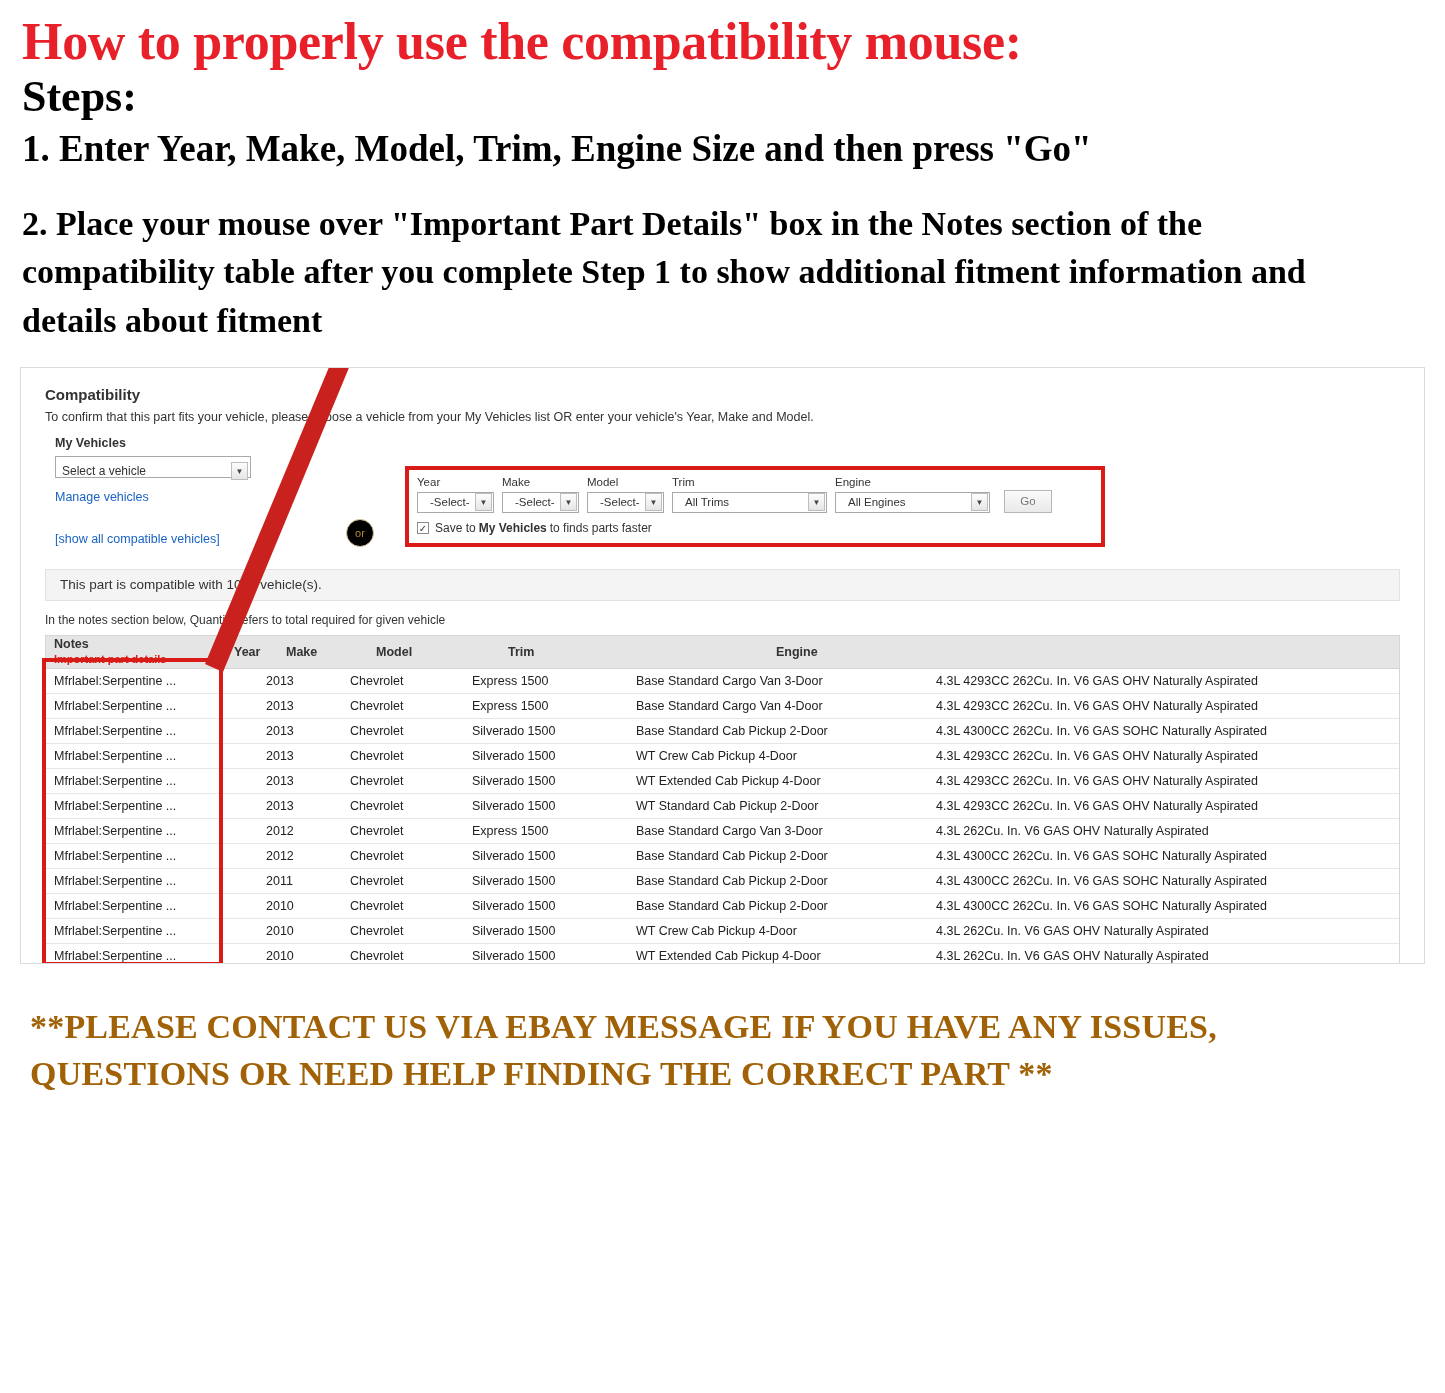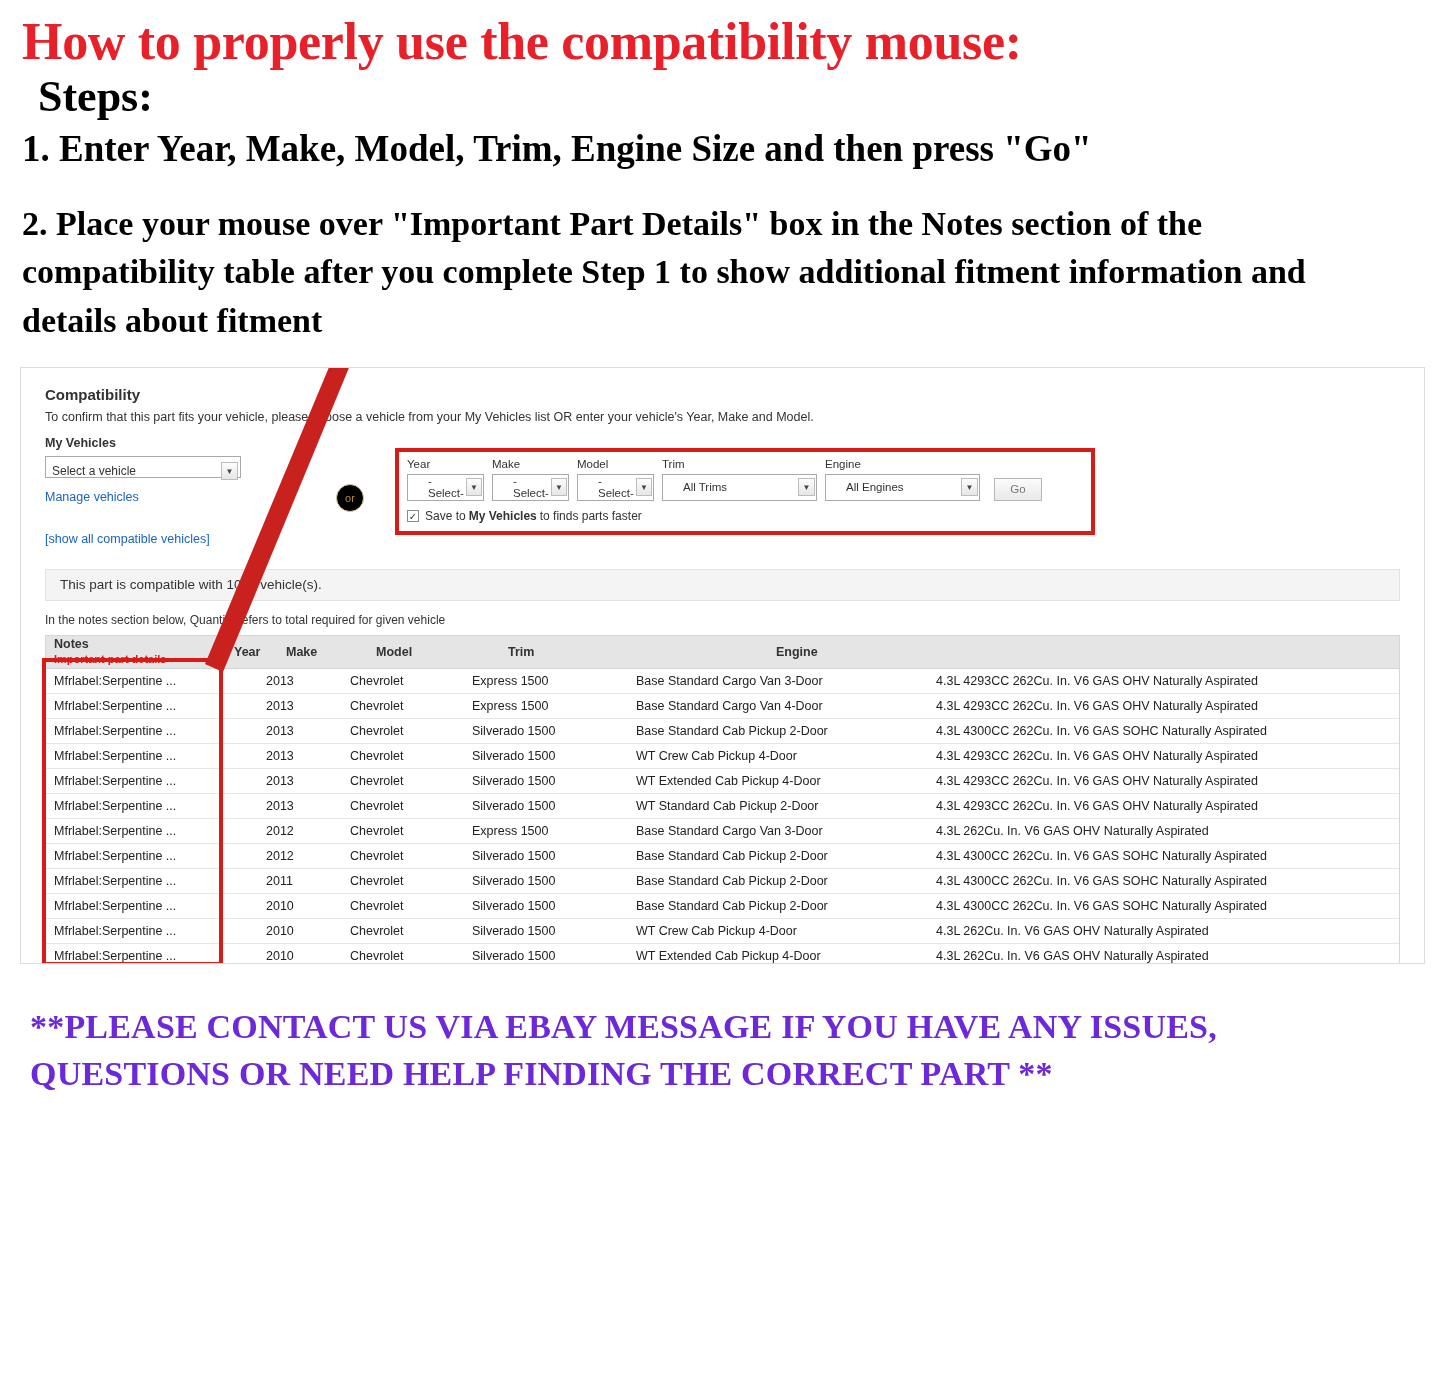--- a/index.html
+++ b/index.html
@@ -33,21 +33,21 @@
     line-height: 1.06;
     margin: 0 0 2px 0;
     letter-spacing: -0.3px;
   }
   .h-steps {
     font-family: "Liberation Serif", serif;
     font-weight: bold;
     color: #000;
     font-size: 44px;
     line-height: 1.1;
-    margin: 4px 0 2px 16px;
+    margin: 4px 0 2px 0;
   }
   .h-step1 {
     font-family: "Liberation Serif", serif;
     font-weight: bold;
     color: #000;
     font-size: 37px;
     line-height: 1.15;
     margin: 6px 0 0 0;
   }
   .h-step2 {
@@ -77,22 +77,22 @@
     color: #333;
     margin: 2px 0 7px 10px;
   }
   .compat-sub {
     font-size: 12.5px;
     color: #333;
     margin: 0 0 12px 10px;
   }
   .compat-top {
     display: flex;
-    align-items: center;
-    margin-left: 10px;
+    align-items: flex-end;
+    margin-left: 20px;
     position: relative;
   }
   .myveh {
     width: 260px;
     flex: 0 0 260px;
   }
   .myveh-label {
     font-size: 12.5px;
     font-weight: bold;
     color: #333;
@@ -168,27 +168,27 @@
     flex-direction: column;
   }
   .field-label {
     font-size: 11.5px;
     color: #333;
     margin-bottom: 4px;
   }
   .mini-select {
     border: 1px solid #a9a9a9;
     background: #fff;
-    height: 27px;
+    height: 21px;
     font-size: 11.5px;
     color: #333;
     display: flex;
     align-items: center;
     justify-content: space-between;
-    padding: 0 1px 0 20px;
+    padding: 0 1px 0 12px;
     box-sizing: border-box;
   }
   .w-year { width: 77px; }
   .w-make { width: 77px; }
   .w-model { width: 77px; }
   .w-trim { width: 155px; }
   .w-engine { width: 155px; }
   .go-btn {
     height: 21px;
     width: 46px;
@@ -319,21 +319,21 @@
     font-size: 36px;
     line-height: 1.42;
     color: #000;
     margin: 26px 22px 0 30px;
   }
   .contact-red {
     font-family: "Liberation Serif", serif;
     font-weight: bold;
     font-size: 34px;
     line-height: 1.38;
-    color: #6d28d9;
+    color: #a16207;
     margin: 40px 22px 0 30px;
     letter-spacing: 0.2px;
   }
 </style>
 </head>
 <body>
 
 <div class="page">
 
   <div class="instructions">

